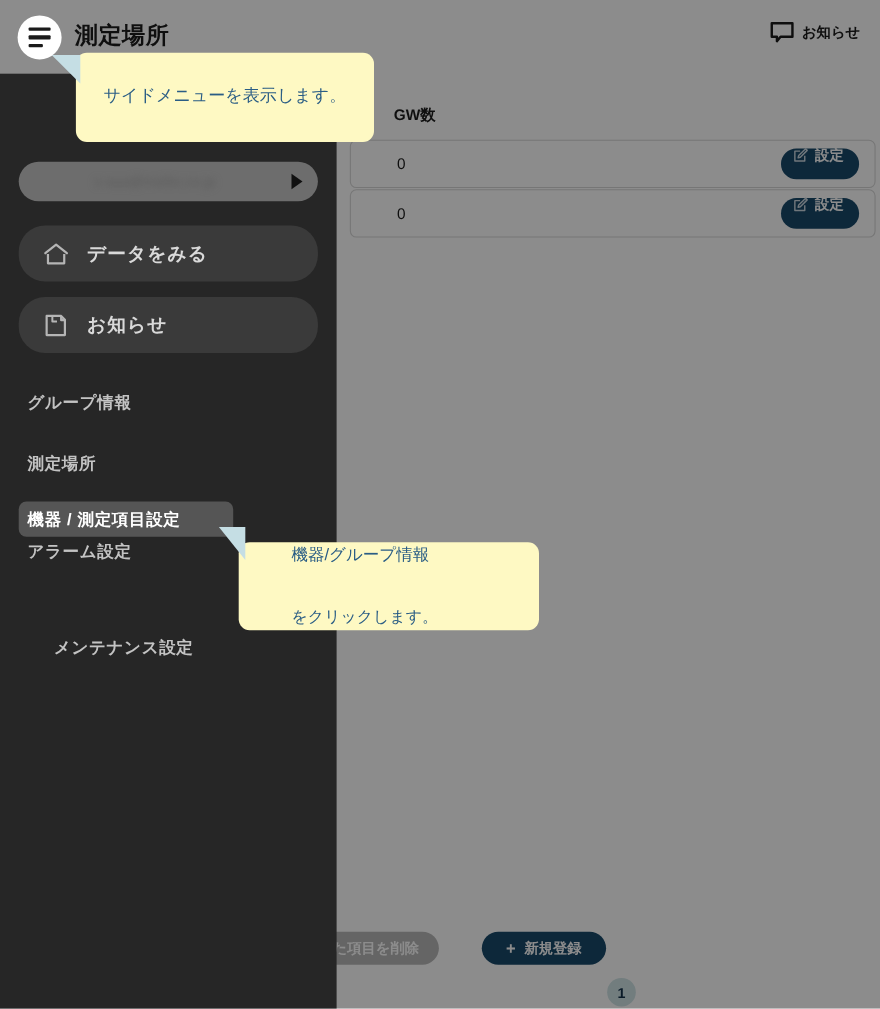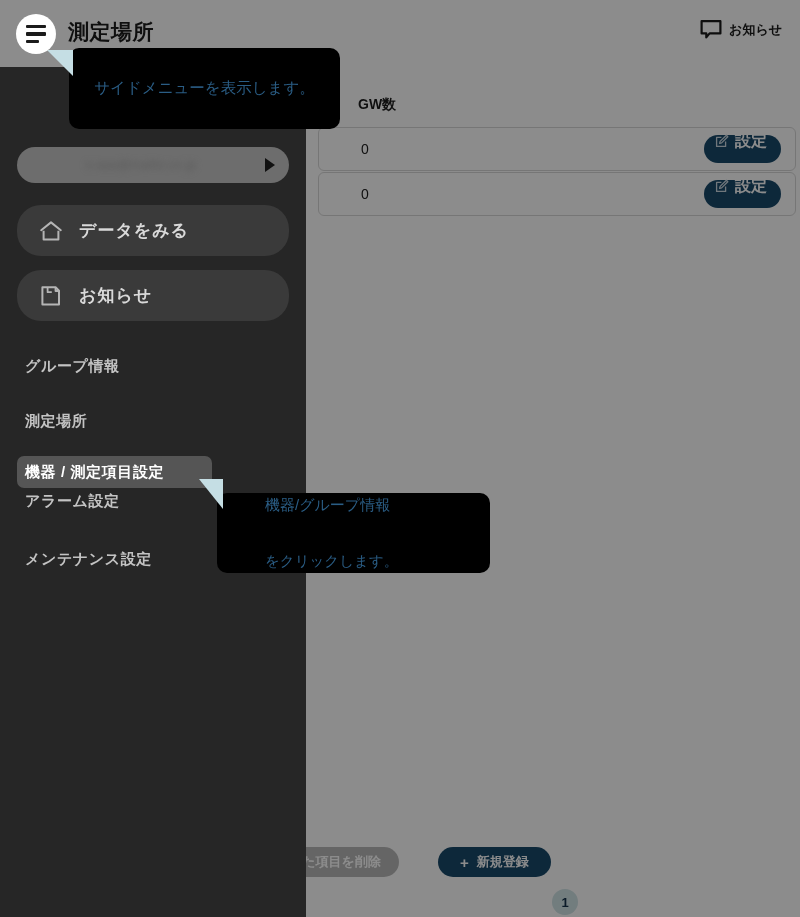--- a/index.html
+++ b/index.html
@@ -57,21 +57,21 @@
   .row.r2 { top: 105px; }
   .row .cell-val {
     position: absolute; left: 42px; top: 13px;
     font-size: 14px; color: #1d1d1d;
   }
   .settei-btn {
     position: absolute; right: 14px; top: 7px;
     height: 28px; padding: 0 14px 16px 11px;
     border-radius: 14px; background: #194a6b;
     display: flex; align-items: center; gap: 6px;
-    color: #ffffff; font-size: 16px; font-weight: 700;
+    color: #ffffff; font-size: 13px; font-weight: 700;
   }
   .pencil-icon { width: 14px; height: 14px; position: relative; display:block; }
 
   
   .bottom-actions {
     position: absolute; left: 306px; top: 772px; width: 494px; height: 46px;
     display: flex; align-items: center; gap: 12px;
   }
   .btn-delete {
     position: absolute; left: -60px; top: 8px;
@@ -134,26 +134,26 @@
   .nav-item {
     position: absolute; left: 17px; width: 195px; height: 32px;
     display: flex; align-items: center; padding-left: 8px;
     font-size: 15px; font-weight: 700; color: #c3c3c3; letter-spacing: .6px;
     border-radius: 7px;
   }
   .nav-item.n1 { top: 283px; }
   .nav-item.n2 { top: 338px; }
   .nav-item.n3 { top: 389px; background: #555555; color: #ffffff; }
   .nav-item.n4 { top: 418px; }
-  .nav-item.n5 { top: 476px; }
+  .nav-item.n5 { top: 506px; margin-left: 24px; }
 
   
   .tip {
     position: absolute; z-index: 50;
-    background: #000000; border-radius: 10px;
+    background: #fef9c3; border-radius: 10px;
     color: #2a5d85; font-size: 15px; line-height: 1.45;
     display: flex; align-items: center; justify-content: center;
   }
   .tip.tip-menu {
     left: 69px; top: 48px; width: 271px; height: 81px;
     font-size: 15.5px;
   }
   .tip.tip-menu .tail {
     position: absolute; left: -22px; top: 2px;
     width: 0; height: 0;

